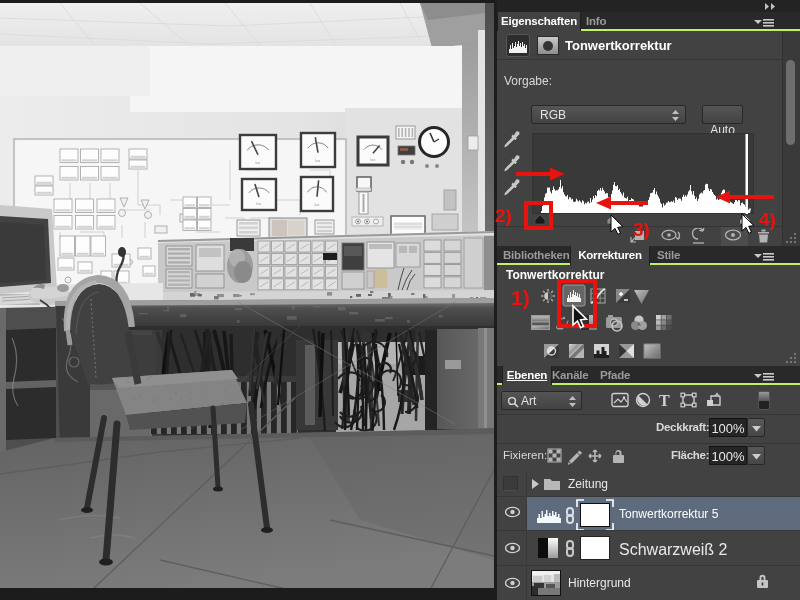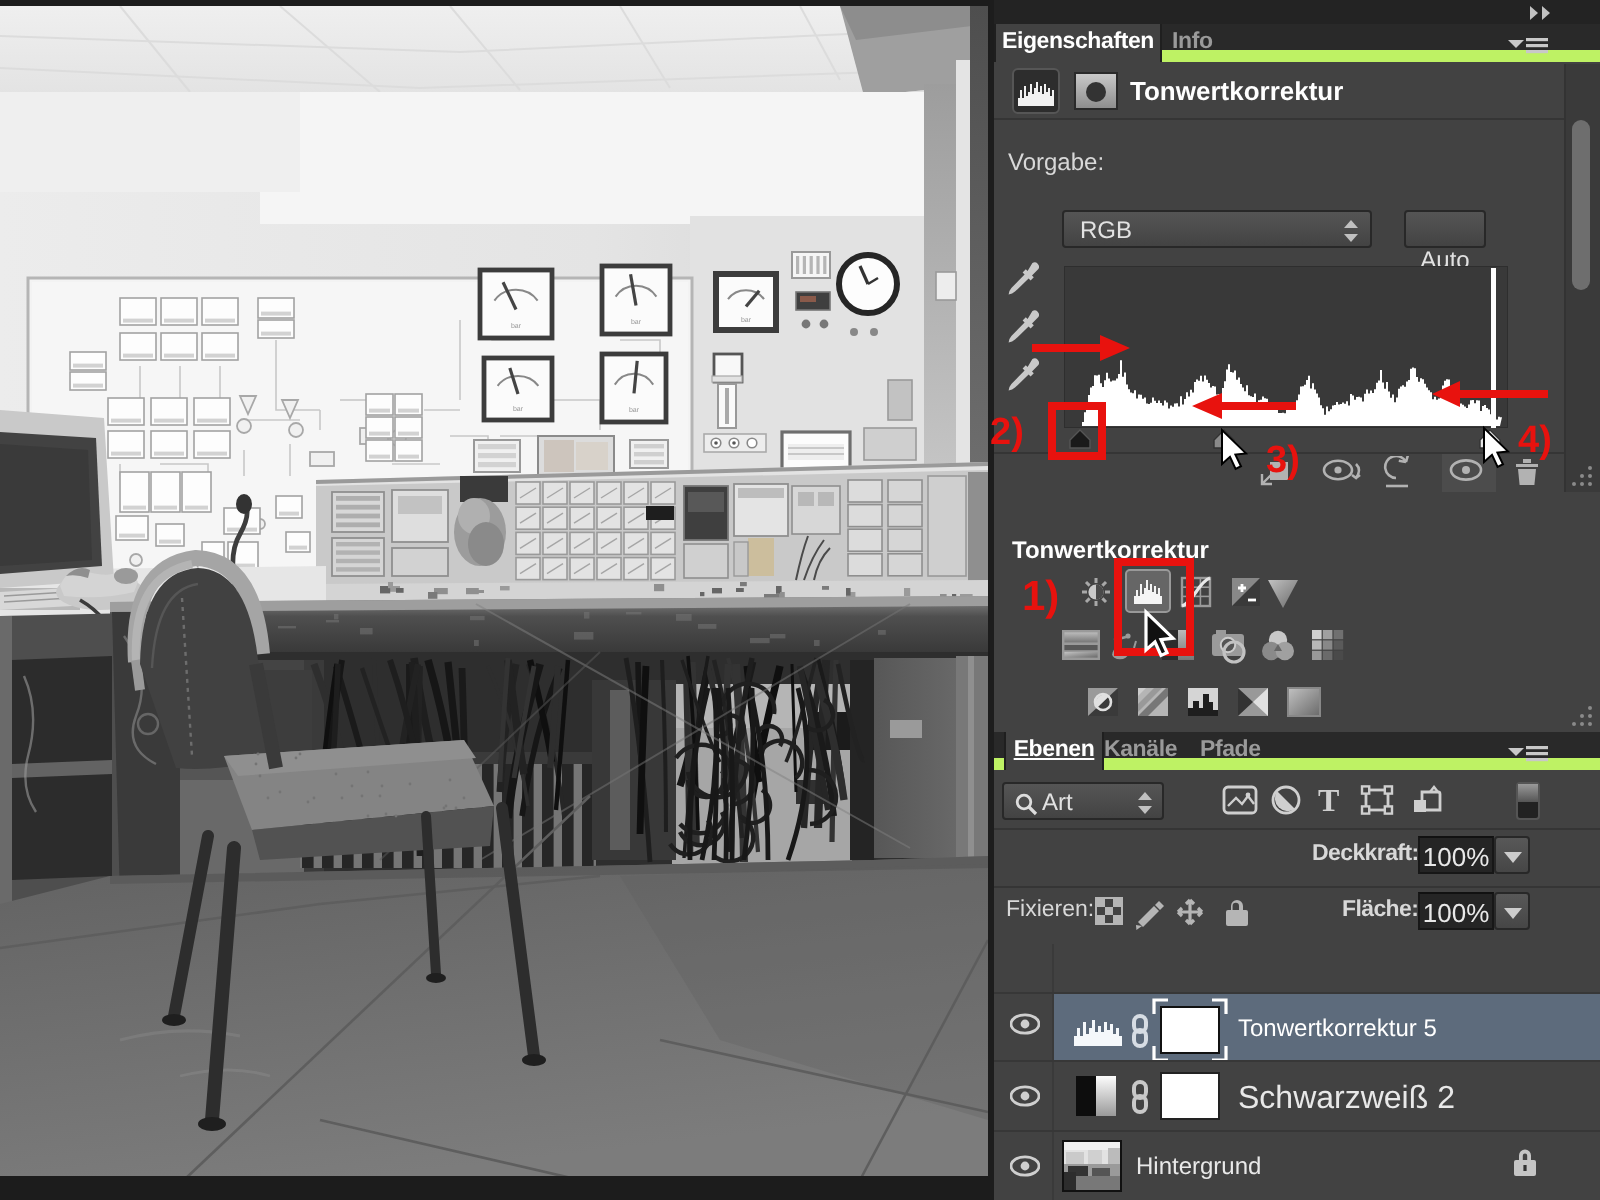--- a/index.html
+++ b/index.html
@@ -1,20 +1,20 @@
 <!DOCTYPE html>
 <html><head>
 <meta charset="utf-8">
 <style>
   * { margin:0; padding:0; box-sizing:border-box; }
   html,body { width:800px; height:600px; overflow:hidden; }
   body { font-family:"Liberation Sans", sans-serif; background:#1d1d1d; position:relative; white-space:nowrap; }
   #photo { position:absolute; left:0; top:0; }
   #panel { position:absolute; left:497px; top:0; width:303px; height:600px; background:#424242; }
-  .tabbar { position:absolute; left:0; width:303px; height:19px; background:#292929; border-bottom:6px solid #bef264; }
+  .tabbar { position:absolute; left:0; width:303px; height:19px; background:#292929; border-bottom:2px solid #bef264; }
   .tab { position:absolute; top:0; height:19px; font-size:11.5px; font-weight:bold; color:#9a9a9a; padding:3px 0 0 0; letter-spacing:-0.2px; }
   .tab.active { background:#424242; color:#fff; border-left:1px solid #1f1f1f; border-right:1px solid #1f1f1f; }
   .pmenu { position:absolute; width:22px; height:11px; }
   .lbl { position:absolute; color:#d8d8d8; font-size:12px; }
   .dropdown { position:absolute; height:19px; border:1px solid #282828; border-radius:2px;
       background:linear-gradient(#555555,#434343); color:#e2e2e2; font-size:12px; }
   .dropdown .txt { position:absolute; left:8px; top:2px; }
   .valuebox { position:absolute; height:19px; background:#252525; border:1px solid #171717; border-top:1px solid #111;
       color:#e8e8e8; font-size:13px; text-align:center; }
   .vbtn { position:absolute; width:18px; height:19px; background:linear-gradient(#585858,#464646); border:1px solid #282828; border-radius:2px; }
@@ -678,20 +678,31 @@
           <circle cx="2" cy="10" r="1"></circle>
           <circle cx="6" cy="10" r="1"></circle>
           <circle cx="10" cy="10" r="1"></circle>
         </g>
     </svg>
 
     <div style="position:absolute;left:285px;top:0px;width:18px;height:214px;background:#3a3a3a;border-left:1px solid #333;"></div>
     <div style="position:absolute;left:289px;top:28px;width:9px;height:85px;background:#6e6e6e;border-radius:5px;"></div>
   </div>
 
+  <div class="tabbar" style="top:246px;">
+    <div class="tab" style="left:6px;">Bibliotheken</div>
+    <div class="tab active" style="left:73px;width:80px;text-align:center;">Korrekturen</div>
+    <div class="tab" style="left:160px;">Stile</div>
+    <svg class="pmenu" style="left:256px;top:5px;" viewBox="0 0 22 11">
+      <path d="M1 3 l4 4 4-4z" fill="#c8c8c8"></path>
+      <rect x="10" y="2" width="11" height="1.6" fill="#c8c8c8"></rect>
+        <rect x="10" y="5" width="11" height="1.6" fill="#c8c8c8"></rect>
+        <rect x="10" y="8" width="11" height="1.6" fill="#c8c8c8"></rect>
+    </svg>
+  </div>
 
   <div id="korr" style="position:absolute;left:0;top:266px;width:303px;height:100px;background:#424242;">
     <div style="position:absolute;left:9px;top:2px;color:#fff;font-size:12px;font-weight:bold;">Tonwertkorrektur</div>
     <svg id="adjicons" style="position:absolute;left:0;top:0;" width="303" height="100" viewBox="0 0 303 100">
 <defs>
           <linearGradient id="icg" x1="0" y1="0" x2="1" y2="1">
             <stop offset="0" stop-color="#c2c2c2"></stop>
             <stop offset="1" stop-color="#6a6a6a"></stop>
           </linearGradient>
           <linearGradient id="icg2" x1="0" y1="0" x2="0" y2="1">
@@ -895,20 +906,30 @@
     <div class="vbtn" style="left:250px;top:60px;">
         <svg style="position:absolute;left:4px;top:7px;" width="10" height="6" viewBox="0 0 10 6">
           <path d="M0 0 h9 l-4.5 5.5z" fill="#ccc"></path>
         </svg>
       </div>
   </div>
 
   <div id="layers" style="position:absolute;left:0;top:472px;width:303px;height:128px;background:#424242;">
     <div style="position:absolute;left:29px;top:0;width:1px;height:128px;background:#3a3a3a;"></div>
 
+    <div style="position:absolute;left:0;top:0;width:303px;height:24px;">
+      <div style="position:absolute;left:6px;top:4px;width:15px;height:15px;background:#3b3b3b;border:1px solid #323232;border-bottom-color:#4c4c4c;"></div>
+      <svg style="position:absolute;left:33px;top:6px;" width="10" height="12" viewBox="0 0 10 12">
+          <path d="M2 1 l7 5 -7 5z" fill="#c8c8c8"></path>
+        </svg>
+      <svg style="position:absolute;left:47px;top:5px;" width="17" height="14" viewBox="0 0 17 14">
+          <path d="M0 2 h6 l2 2 h8 v9 h-16z" fill="#b8b8b8"></path>
+        </svg>
+      <div style="position:absolute;left:71px;top:5px;color:#e8e8e8;font-size:12px;">Zeitung</div>
+    </div>
     <div style="position:absolute;left:0;top:24px;width:303px;height:1px;background:#373737;"></div>
 
     <div style="position:absolute;left:0;top:25px;width:303px;height:33px;">
       <div style="position:absolute;left:30px;top:0;width:273px;height:33px;background:#5d6b7c;"></div>
       <svg style="position:absolute;left:8px;top:9px;" width="15" height="12" viewBox="0 0 15 12">
           <ellipse cx="7.5" cy="6" rx="7" ry="4.6" fill="none" stroke="#cfcfcf" stroke-width="1.4"></ellipse>
           <circle cx="7.5" cy="6" r="2.2" fill="#cfcfcf"></circle>
         </svg>
       <svg style="position:absolute;left:40px;top:12px;" width="24" height="14" viewBox="0 0 24 14">
         <path d="M0 14 L0 9 L1.5 9 L1.5 5 L3 5 L3 9 L4.5 9 L4.5 2 L6 2 L6 8 L7.5 8 L7.5 5 L9 5 L9 1 L10.5 1 L10.5 7 L12 7 L12 4 L13.5 4 L13.5 7 L15 7 L15 2 L16.5 2 L16.5 6 L18 6 L18 3 L19.5 3 L19.5 8 L21 8 L21 5 L22.5 5 L22.5 9 L24 9 L24 14 Z" fill="#f5f8fb"></path>

